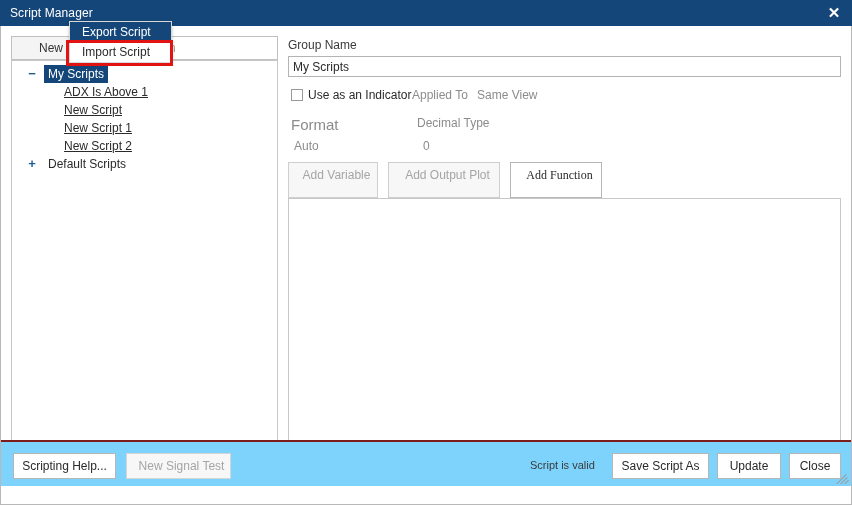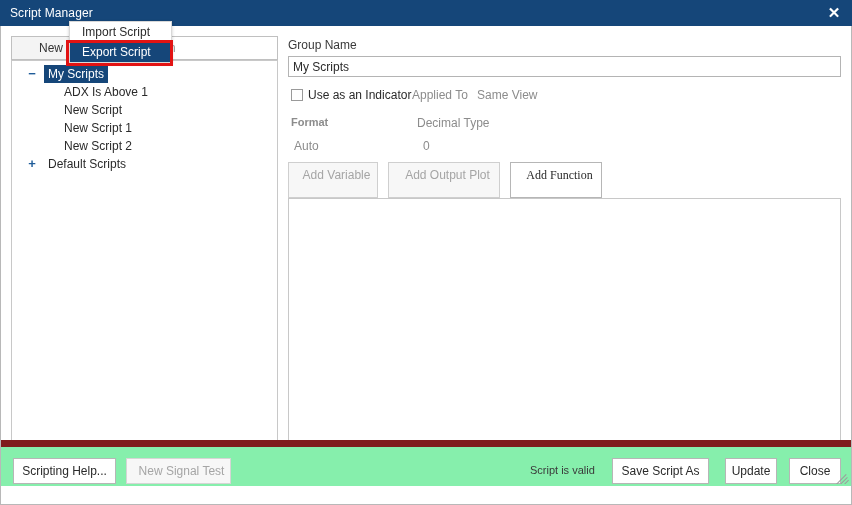--- a/index.html
+++ b/index.html
@@ -131,21 +131,21 @@
     color: #1f5c99;
     font-weight: bold;
     font-size: 13px;
     line-height: 18px;
     cursor: pointer;
   }
   .tree-node .node-label {
     display: inline-block;
     padding: 0 4px;
   }
-  .tree-node.level1 .node-label { margin-left: 48px; }
+  .tree-node.level1 .node-label { margin-left: 48px; text-decoration: underline; }
   .tree-node .node-label.selected {
     background: #154679;
     color: #ffffff;
   }
   #tree-first { margin-top: 4px; }
 
   
   #right-col {
     position: absolute;
     left: 287px; top: 10px;
@@ -206,23 +206,22 @@
     position: absolute;
     left: 189px; top: 0;
     font-size: 12px;
     color: #8c8c8c;
     white-space: nowrap;
   }
 
   #format-label {
     position: absolute;
     left: 3px; top: 80px;
-    font-size: 11px;
-    color: #8c8c8c;
-    font-weight: bold;
+    font-size: 15px;
+    color: #8c8c8c;
   }
   #decimal-type-label {
     position: absolute;
     left: 129px; top: 80px;
     font-size: 12px;
     color: #8c8c8c;
   }
   #format-value {
     position: absolute;
     left: 6px; top: 103px;
@@ -275,22 +274,22 @@
     background: #ffffff;
   }
 
   
   #footer {
     position: absolute;
     left: 0; top: 414px;
     width: 850px;
     height: 46px;
     box-sizing: border-box;
-    border-top: 7px solid #7f1d1d;
-    background: #86efac;
+    border-top: 2px solid #7f1d1d;
+    background: #7dd3fc;
   }
   .footer-btn {
     position: absolute;
     top: 11px;
     height: 26px;
     box-sizing: border-box;
     border: 1px solid #b6b6b6;
     background: #ffffff;
     color: #2a2a2a;
     font-family: "Liberation Sans", sans-serif;
@@ -307,21 +306,21 @@
   #scripting-help-btn  { left: 12px;  width: 103px; }
   #new-signal-test-btn { left: 125px; width: 105px; padding-left: 6px; }
   #script-status {
     position: absolute;
     left: 529px; top: 17px;
     font-size: 11px;
     color: #3a3a3a;
     white-space: nowrap;
   }
   #save-script-as-btn { left: 611px; width: 97px; }
-  #update-btn         { left: 716px; width: 52px; margin-left: 8px; }
+  #update-btn         { left: 716px; width: 64px; }
   #close-footer-btn   { left: 788px; width: 52px; }
 
   #resize-grip {
     position: absolute;
     right: 2px; bottom: 2px;
     width: 13px; height: 13px;
     overflow: hidden;
   }
   #resize-grip i {
     position: absolute;
@@ -455,18 +454,18 @@
       <div id="close-footer-btn" class="footer-btn">Close</div>
       <div id="resize-grip">
         <i></i>
           <i></i>
           <i></i>
       </div>
     </div>
   </div>
 
   <div id="dropdown-menu">
+    <div class="menu-item highlighted">Export Script</div>
     <div class="menu-item">Import Script</div>
-    <div class="menu-item highlighted">Export Script</div>
   </div>
   <div id="menu-highlight-box"></div>
 
 </div>
 
 </body></html>

